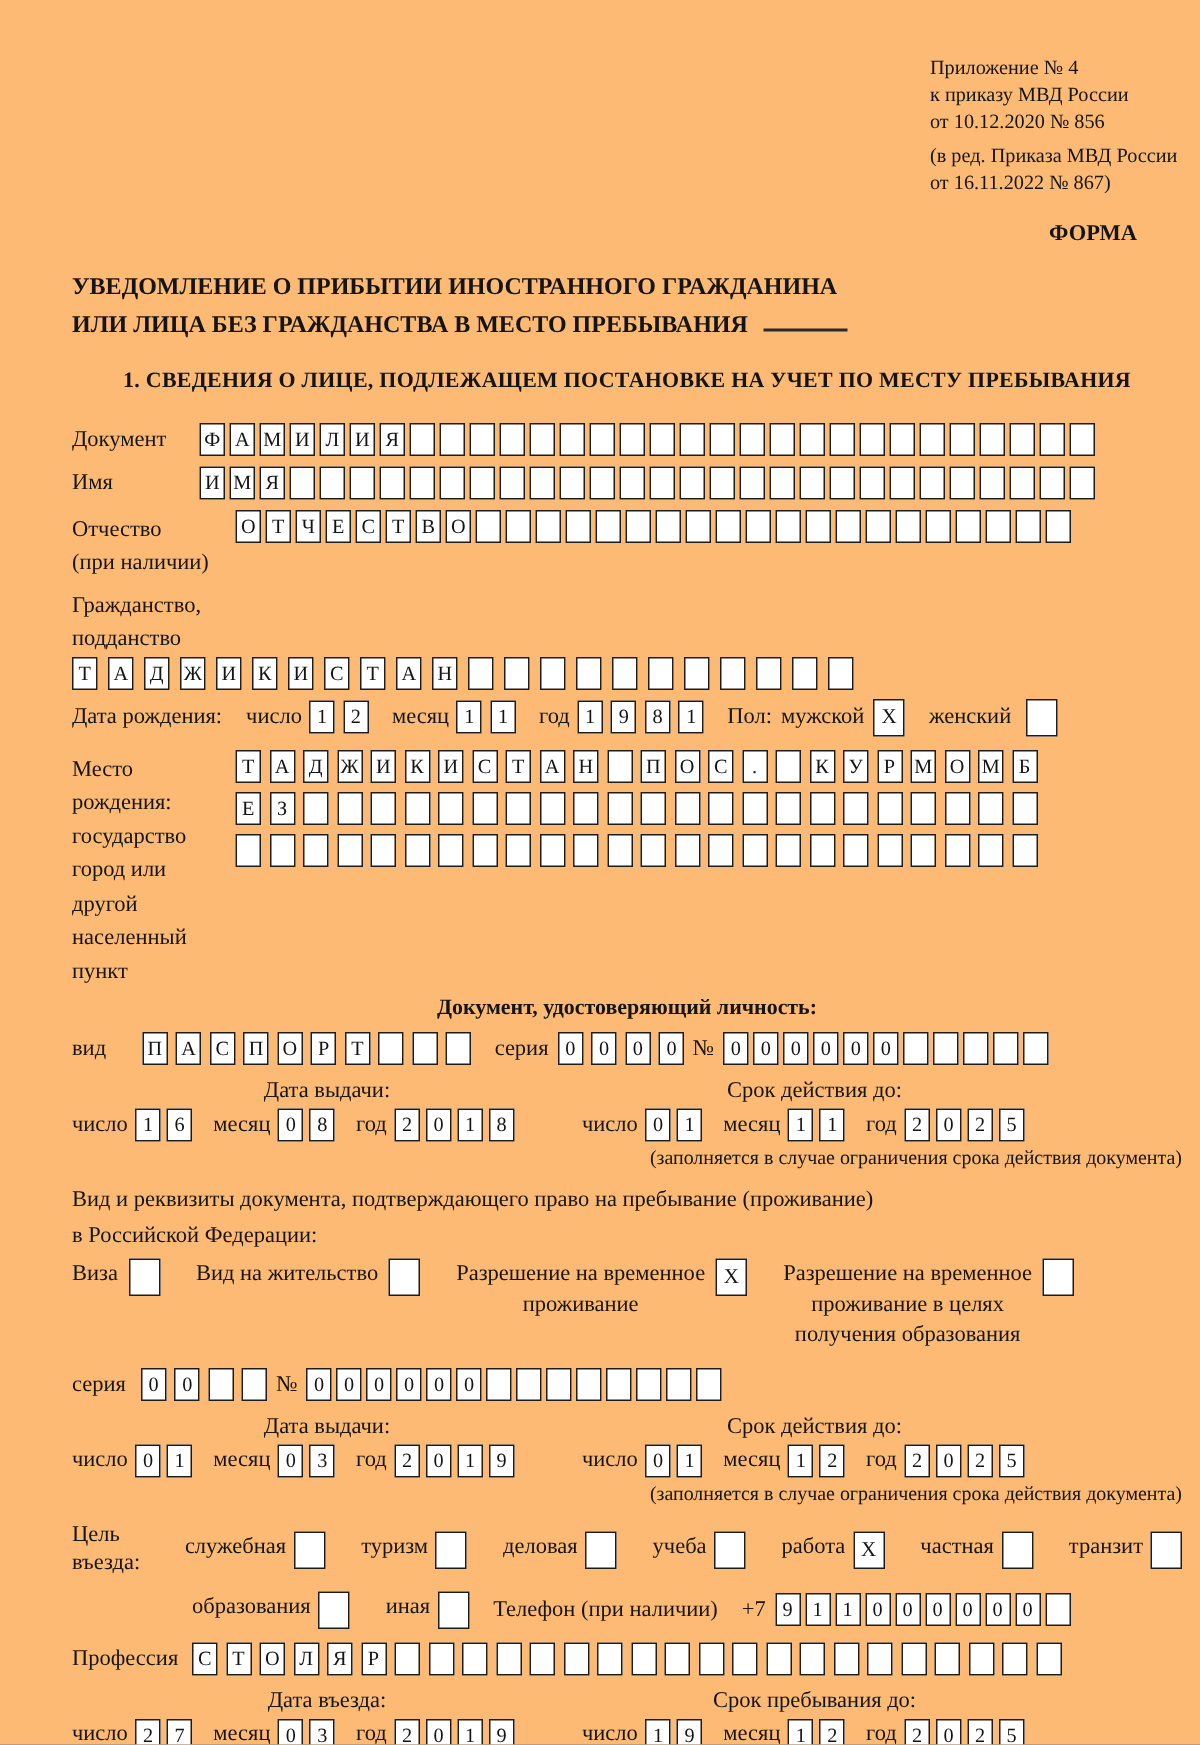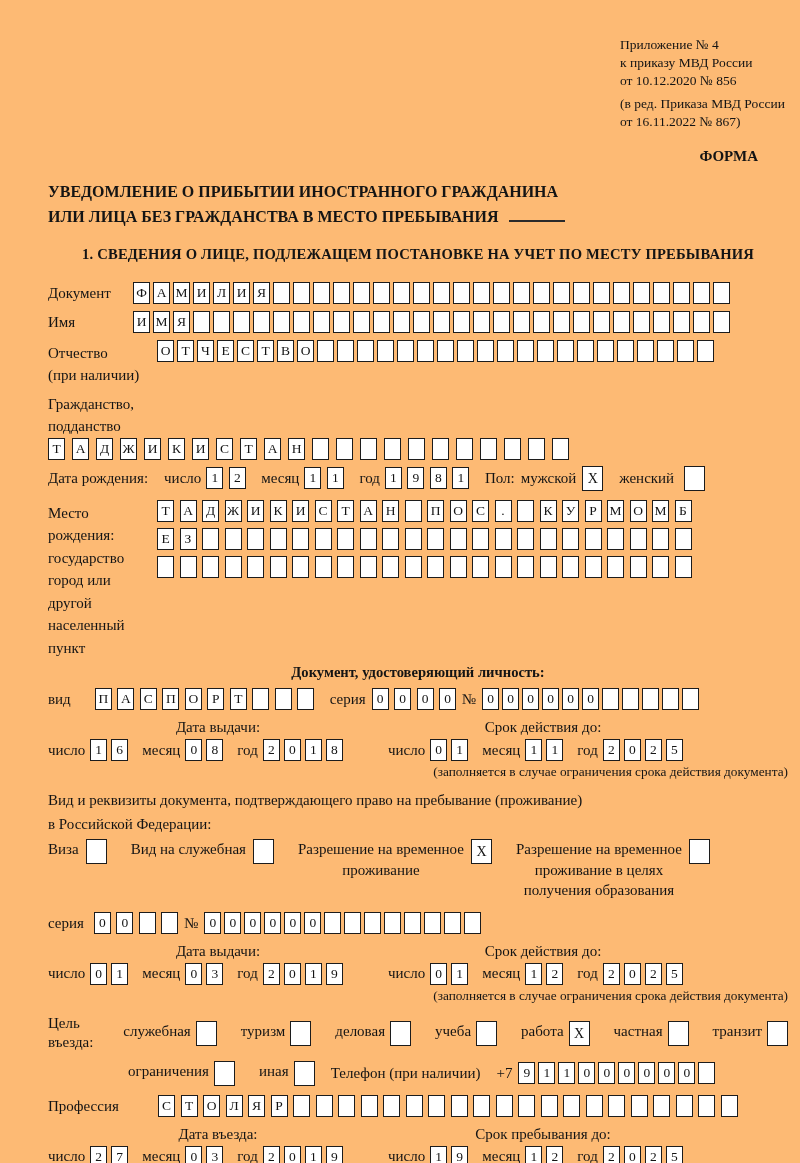--- a/index.html
+++ b/index.html
@@ -412,21 +412,21 @@
 
   <div class="intro">Вид и реквизиты документа, подтверждающего право на пребывание (проживание)</div>
   <div class="intro">в Российской Федерации:</div>
 
   <div class="opts">
       <span class="opt">
         <span class="opt-label">Виза</span>
         <span class="cb"></span>
       </span>
       <span class="opt">
-        <span class="opt-label">Вид на служебная</span>
+        <span class="opt-label">Вид на жительство</span>
         <span class="cb"></span>
       </span>
       <span class="opt">
         <span class="opt-label">Разрешение на временное
 проживание</span>
         <span class="cb">X</span>
       </span>
       <span class="opt">
         <span class="opt-label">Разрешение на временное
 проживание в целях
@@ -530,21 +530,21 @@
           <span class="opt-label">транзит</span>
           <span class="cb"></span>
         </span>
       </span>
   </div>
 
   <div class="inline-row purpose" style="margin-bottom:9px;">
     <span style="width:80px;flex:0 0 auto;"></span>
     <span class="opts" style="margin:0;">
         <span class="opt">
-          <span class="opt-label">ограничения</span>
+          <span class="opt-label">образования</span>
           <span class="cb"></span>
         </span>
         <span class="opt">
           <span class="opt-label">иная</span>
           <span class="cb"></span>
         </span>
       </span>
     <span class="gap16"></span>
     <span>Телефон (при наличии)</span>
     <span class="gap16"></span>
@@ -557,21 +557,21 @@
         <span class="bx">0</span>
         <span class="bx">0</span>
         <span class="bx">0</span>
         <span class="bx">0</span>
         <span class="bx">0</span>
         <span class="bx">0</span>
         <span class="bx"></span>
       </span>
   </div>
 
-  <div class="frow m" style="margin-bottom:8px;gap:30px;">
+  <div class="frow m" style="margin-bottom:8px;">
     <div class="flabel" style="width:80px;">Профессия</div>
     <div class="boxes m">
         <span class="bx">С</span>
         <span class="bx">Т</span>
         <span class="bx">О</span>
         <span class="bx">Л</span>
         <span class="bx">Я</span>
         <span class="bx">Р</span>
         <span class="bx"></span>
         <span class="bx"></span>

